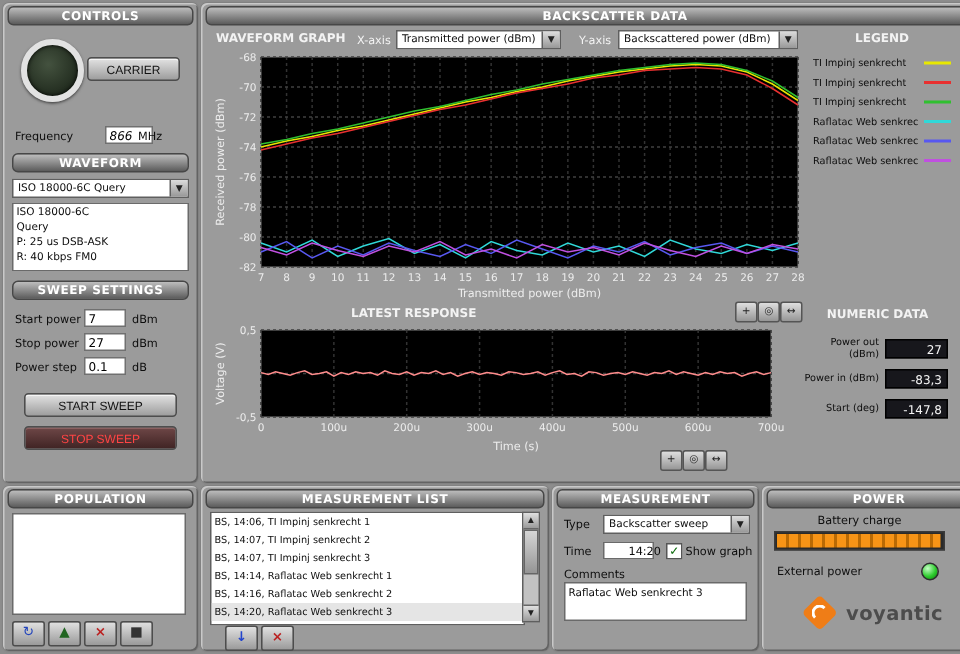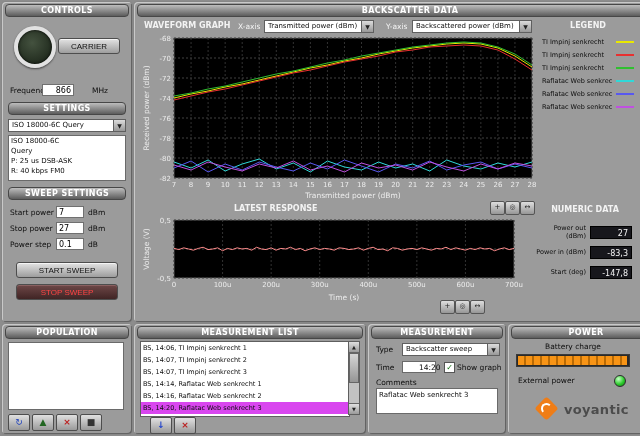--- a/index.html
+++ b/index.html
@@ -72,24 +72,24 @@
 </head>
 <body>
 
 <div id="app">
 
   <div class="panel" style="left:2px;top:2px;width:130px;height:320px;">
     <div class="tbar">CONTROLS</div>
     <div class="carrier-ring"></div>
     <button class="btn" style="left:56px;top:36px;width:62px;height:16px;">CARRIER</button>
     <span class="lbl" style="left:8px;top:84px;">Frequency</span>
-    <input class="inp" style="left: 40px; top: 82px; width: 32px; text-align: right;" value="866">
+    <input class="inp" style="left: 68px; top: 82px; width: 32px; text-align: left; font-style: italic;" value="866">
     <span class="lbl" style="left:90px;top:84px;">MHz</span>
 
-    <div class="tbar" style="left:6px;right:6px;top:100px;">SETTINGS</div>
+    <div class="tbar" style="left:6px;right:6px;top:100px;">WAVEFORM</div>
     <div class="dd" style="left:6px;top:117px;width:118px;">
       <span>ISO 18000-6C Query</span>
       <span class="arr">▼</span>
     </div>
     <div class="whitebox" style="left:6px;top:133px;width:118px;height:46px;">
       <div class="cmd-line">ISO 18000-6C</div>
       <div class="cmd-line">Query</div>
       <div class="cmd-line">P: 25 us DSB-ASK</div>
       <div class="cmd-line">R: 40 kbps FM0</div>
     </div>
@@ -296,21 +296,21 @@
   </div>
 
   <div class="panel" style="left:134px;top:324px;width:232px;height:110px;">
     <div class="tbar">MEASUREMENT LIST</div>
     <div class="ml-list">
       <div class="ml-row">BS, 14:06, TI Impinj senkrecht 1</div>
       <div class="ml-row">BS, 14:07, TI Impinj senkrecht 2</div>
       <div class="ml-row">BS, 14:07, TI Impinj senkrecht 3</div>
       <div class="ml-row">BS, 14:14, Raflatac Web senkrecht 1</div>
       <div class="ml-row">BS, 14:16, Raflatac Web senkrecht 2</div>
-      <div class="ml-row" style="background: #d946ef;">BS, 14:20, Raflatac Web senkrecht 3</div>
+      <div class="ml-row" style="background: #e5e5e5;">BS, 14:20, Raflatac Web senkrecht 3</div>
     </div>
     <div class="scrollbar">
       <div class="sb-btn" style="top:0;">▲</div>
       <div class="sb-thumb"></div>
       <div class="sb-btn" style="bottom:0;border-top:1px solid #666;border-bottom:none;">▼</div>
     </div>
     <div class="tool-btn" style="left:16px;top:93px;color:#2244cc;font-weight:bold;">↓</div>
     <div class="tool-btn" style="left:40px;top:93px;color:#bb2222;font-weight:bold;">×</div>
   </div>
 

